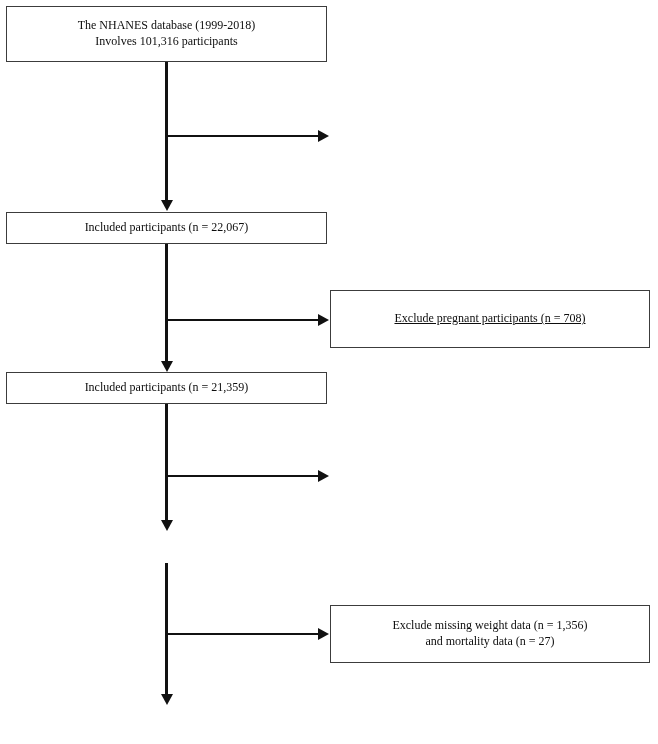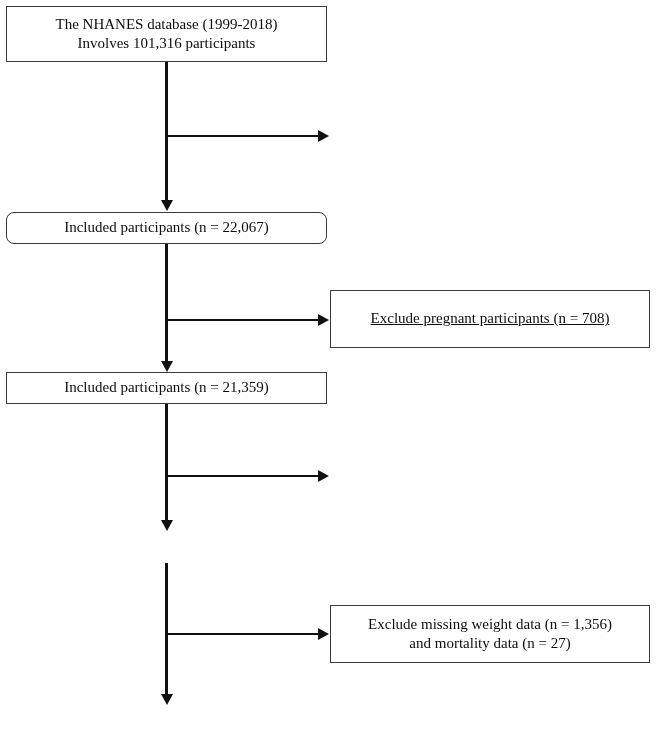--- a/index.html
+++ b/index.html
@@ -22,21 +22,21 @@
   .node {
     position: absolute;
     box-sizing: border-box;
     border: 1.4px solid #3c3c3c;
     background: #ffffff;
     display: flex;
     align-items: center;
     justify-content: center;
     text-align: center;
     line-height: 1.30;
-    font-size: 15px;
+    font-size: 12px;
     color: #0d0d0d;
     padding: 2px 6px;
   }
   .node-text {
     display: block;
     white-space: pre-line;
     text-align: center;
   }
   
   .main-node { left: 6px; width: 321px; }
@@ -81,21 +81,21 @@
 Involves 101,316 participants</span>
   </div>
 
   <div class="vline" style="left:165px; top:62px; height:139px;"></div>
   <div class="arrow-down" style="left:160.7px; top:200px;"></div>
 
   <div class="hline" style="left:165px; top:134.7px; width:153px;"></div>
   <div class="arrow-right" style="left:318px; top:130px;"></div>
 
 
-  <div class="node main-node" style="top:212px; height:32px;border-radius:8px;">
+  <div class="node main-node" style="top:212px; height:32px;">
     <span class="node-text">Included participants (n = 22,067)</span>
   </div>
 
   <div class="vline" style="left:165px; top:244px; height:118px;"></div>
   <div class="arrow-down" style="left:160.7px; top:361px;"></div>
 
   <div class="hline" style="left:165px; top:318.7px; width:153px;"></div>
   <div class="arrow-right" style="left:318px; top:314px;"></div>
 
   <div class="node excl-node" style="top:290px; height:58px;text-decoration:underline;">

